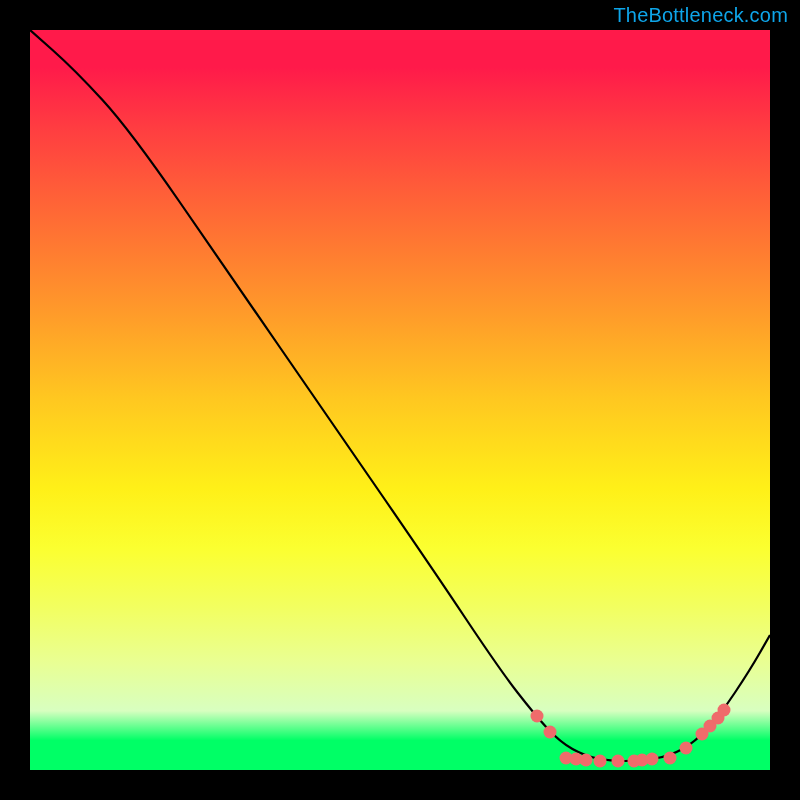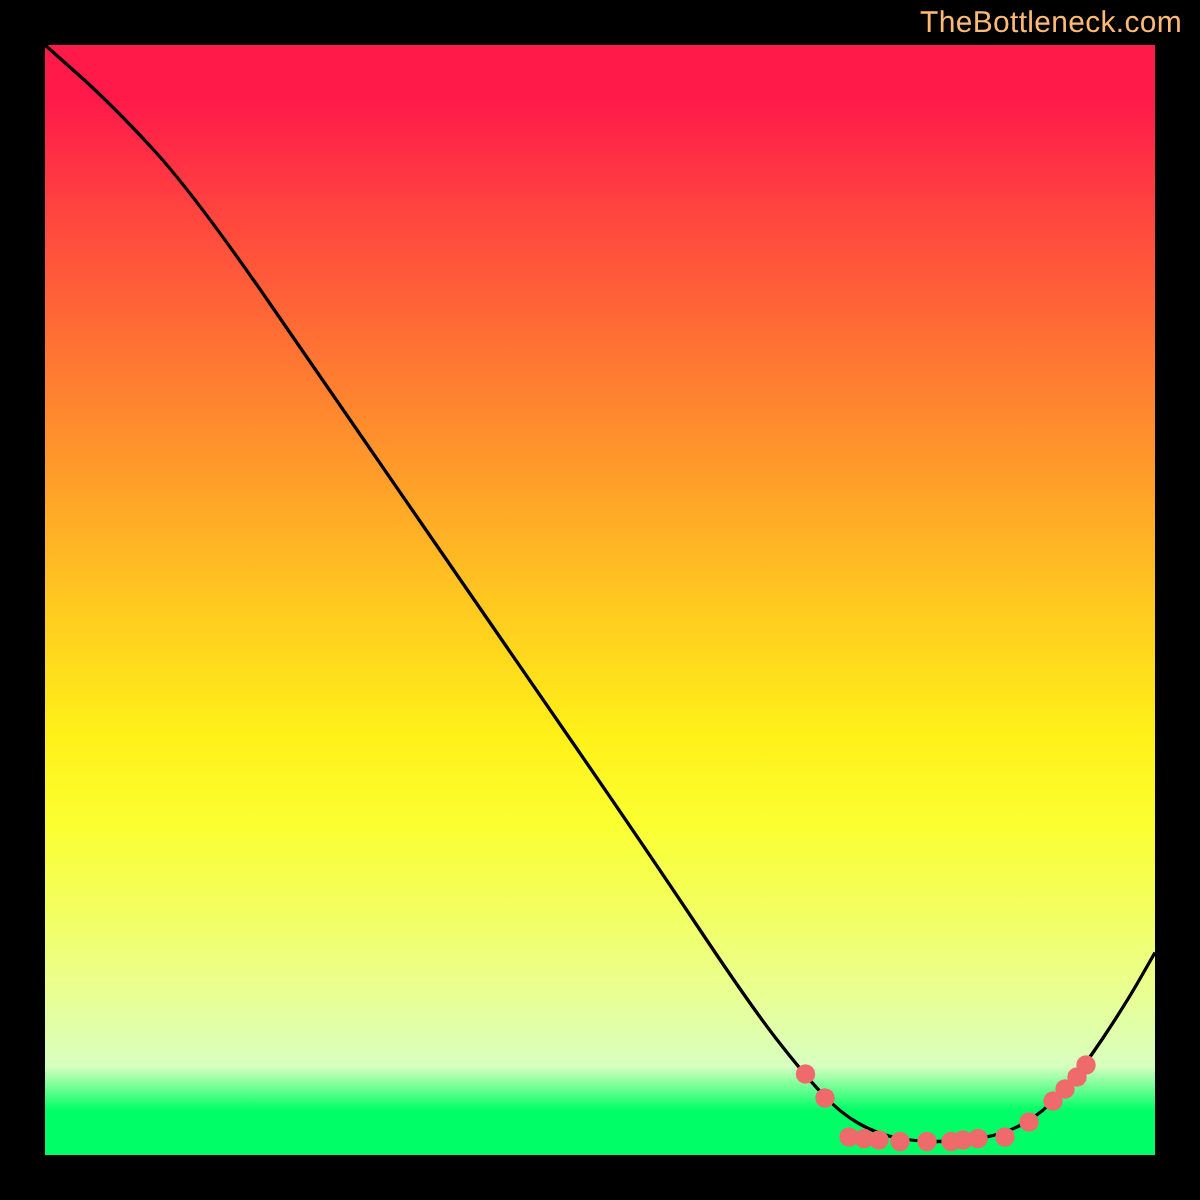--- a/index.html
+++ b/index.html
@@ -8,21 +8,21 @@
     height: 800px;
     background: #000;
     position: relative;
     font-family: Arial, sans-serif;
     overflow: hidden;
   }
   .watermark {
     position: absolute;
     top: 4px;
     right: 12px;
-    color: #fdba74;
+    color: #0ea5e9;
     font-size: 20px;
     font-weight: 500;
     z-index: 10;
     letter-spacing: 0.2px;
   }
   .plot-area {
     position: absolute;
     left: 30px;
     top: 30px;
     width: 740px;

